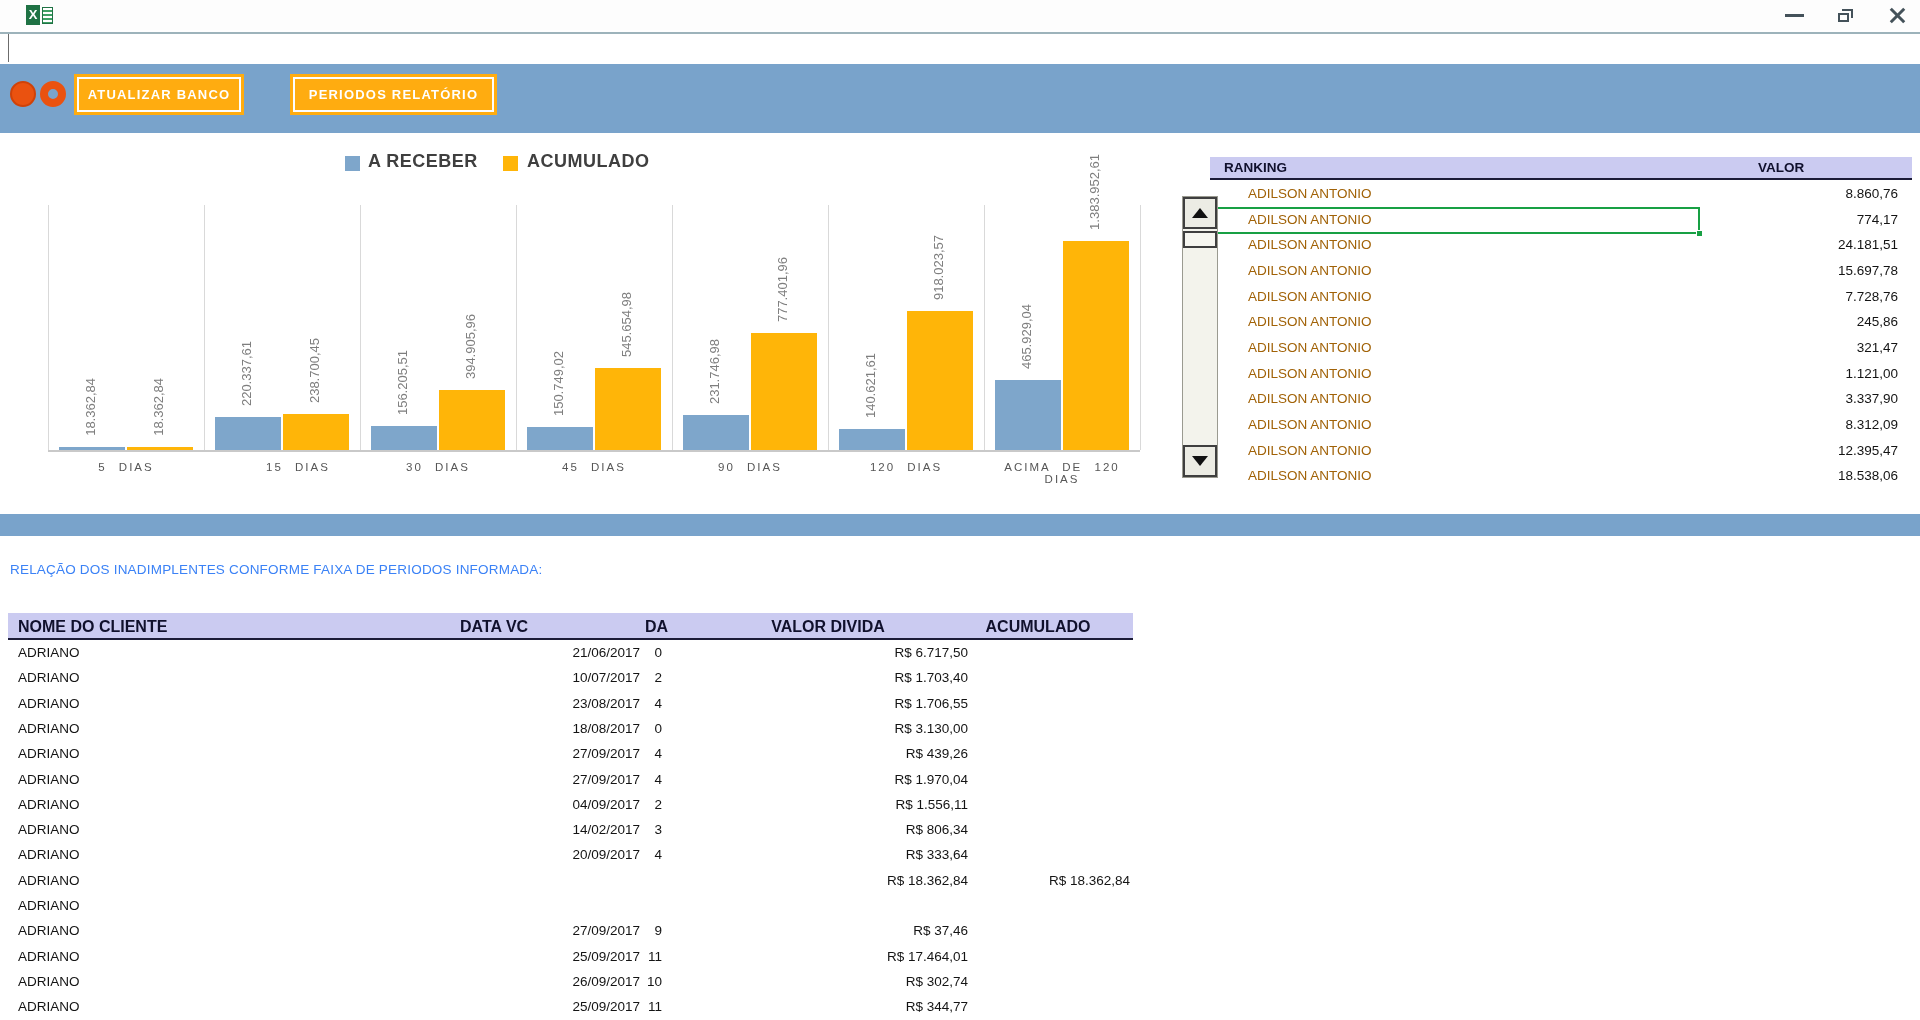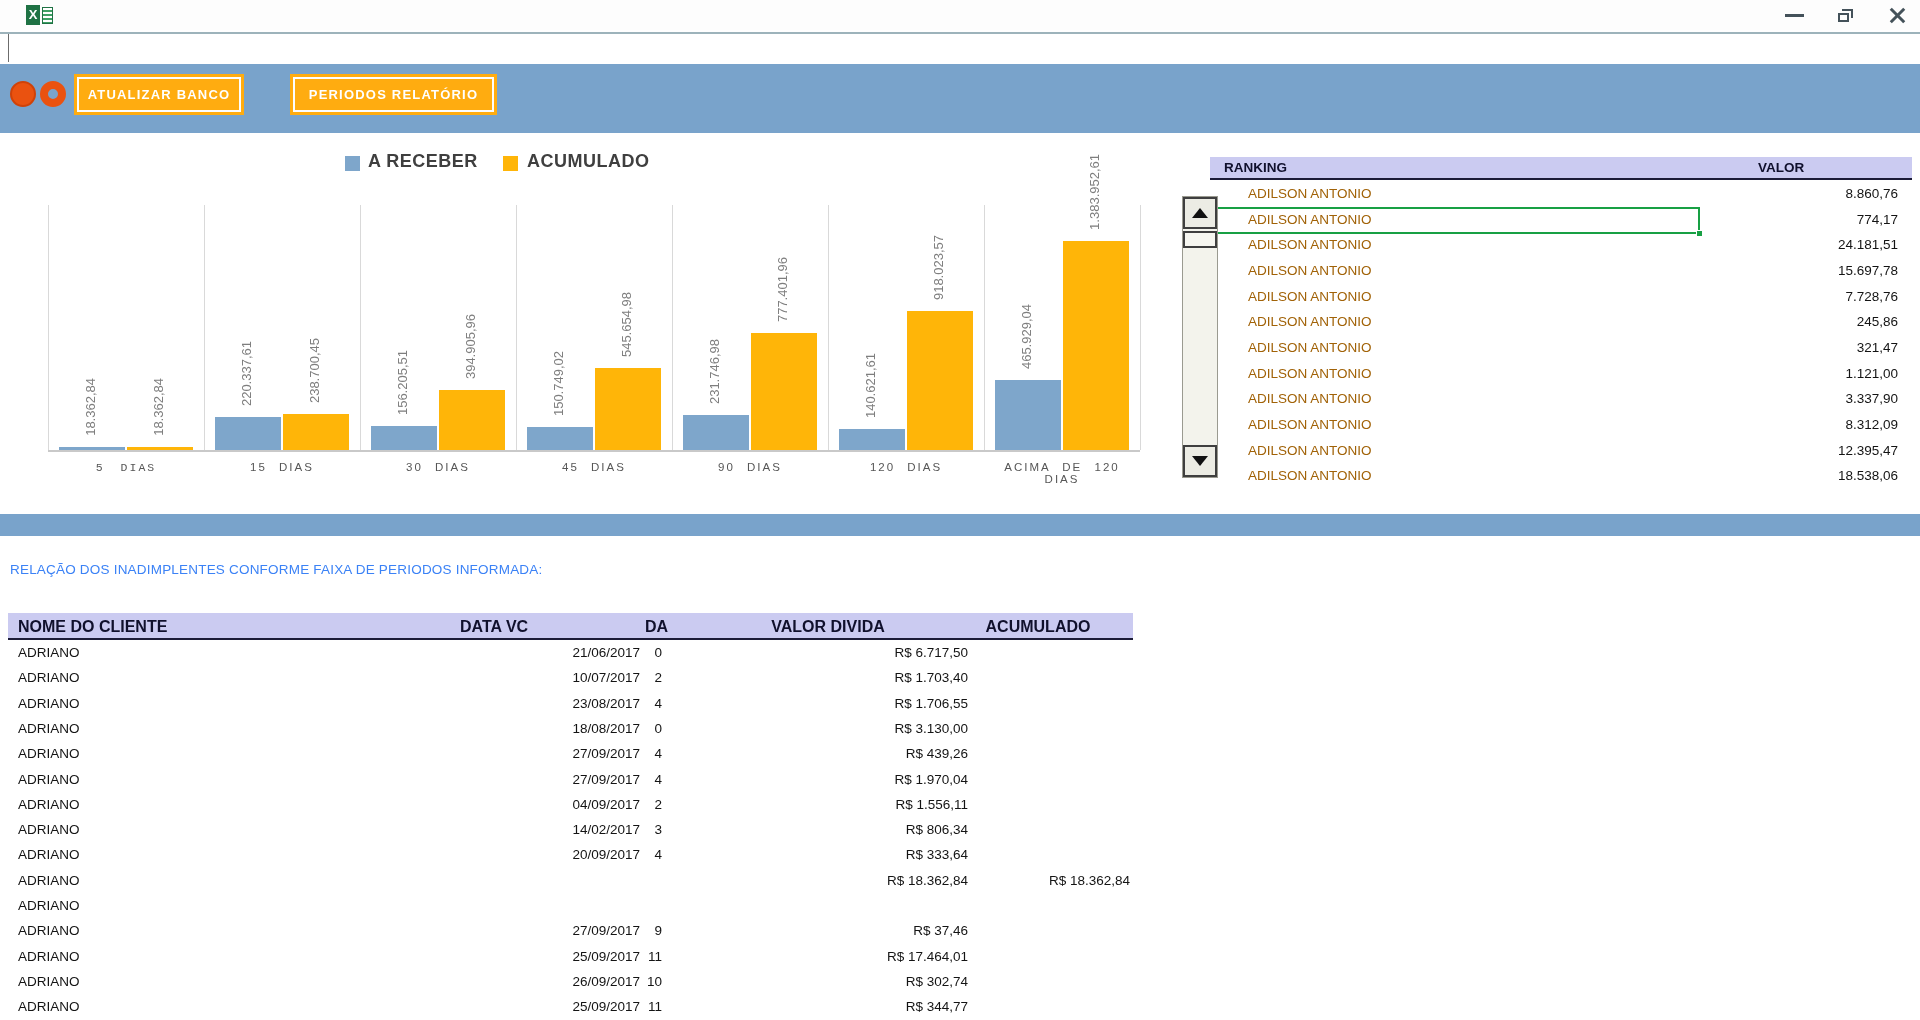--- a/index.html
+++ b/index.html
@@ -149,26 +149,26 @@
       <div class="vgrid" style="left: 312px;"></div>
       <div class="vgrid" style="left: 468px;"></div>
       <div class="vgrid" style="left: 624px;"></div>
       <div class="vgrid" style="left: 780px;"></div>
       <div class="vgrid" style="left: 936px;"></div>
       <div class="vgrid" style="left: 1092px;"></div>
       <div class="bar" style="left: 11px; height: 3px; background: rgb(126, 166, 203);"></div>
       <span class="bar-label" style="left: 35px; bottom: 14px;">18.362,84</span>
       <div class="bar" style="left: 79px; height: 3px; background: rgb(255, 181, 8);"></div>
       <span class="bar-label" style="left: 103px; bottom: 14px;">18.362,84</span>
-      <div class="cat-label" style="left: 0px; font-family: Liberation Mono, monospace;">5 DIAS</div>
+      <div class="cat-label" style="left: 0px;">5 DIAS</div>
       <div class="bar" style="left: 167px; height: 33.2747px; background: rgb(126, 166, 203);"></div>
       <span class="bar-label" style="left: 191px; bottom: 44.2747px;">220.337,61</span>
       <div class="bar" style="left: 235px; height: 36.0478px; background: rgb(255, 181, 8);"></div>
       <span class="bar-label" style="left: 259px; bottom: 47.0478px;">238.700,45</span>
-      <div class="cat-label" style="left: 156px;">15 DIAS</div>
+      <div class="cat-label" style="left: 172px;">15 DIAS</div>
       <div class="bar" style="left: 323px; height: 23.5896px; background: rgb(126, 166, 203);"></div>
       <span class="bar-label" style="left: 347px; bottom: 34.5896px;">156.205,51</span>
       <div class="bar" style="left: 391px; height: 59.6374px; background: rgb(255, 181, 8);"></div>
       <span class="bar-label" style="left: 415px; bottom: 70.6374px;">394.905,96</span>
       <div class="cat-label" style="left: 312px;">30 DIAS</div>
       <div class="bar" style="left: 479px; height: 22.7656px; background: rgb(126, 166, 203);"></div>
       <span class="bar-label" style="left: 503px; bottom: 33.7656px;">150.749,02</span>
       <div class="bar" style="left: 547px; height: 82.403px; background: rgb(255, 181, 8);"></div>
       <span class="bar-label" style="left: 571px; bottom: 93.403px;">545.654,98</span>
       <div class="cat-label" style="left: 468px;">45 DIAS</div>

